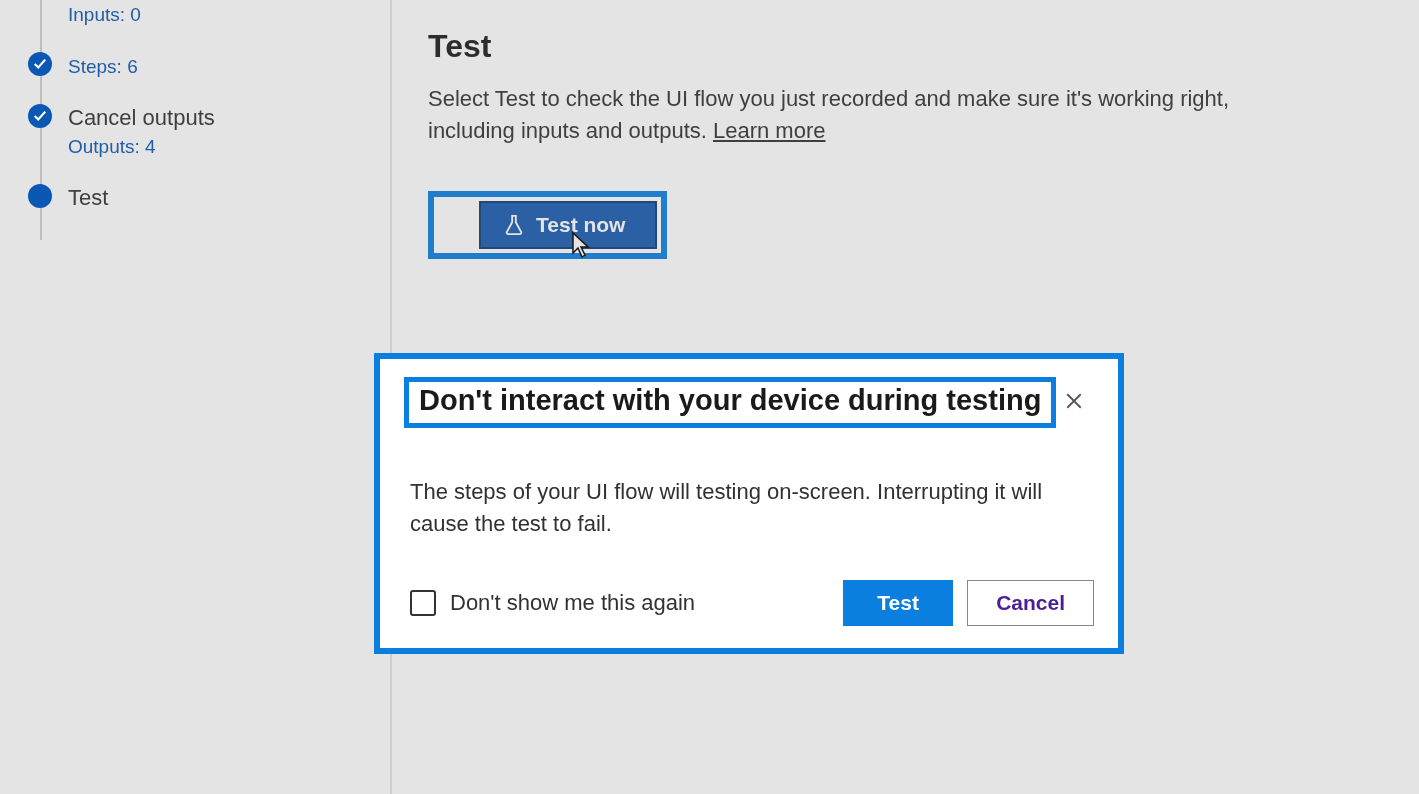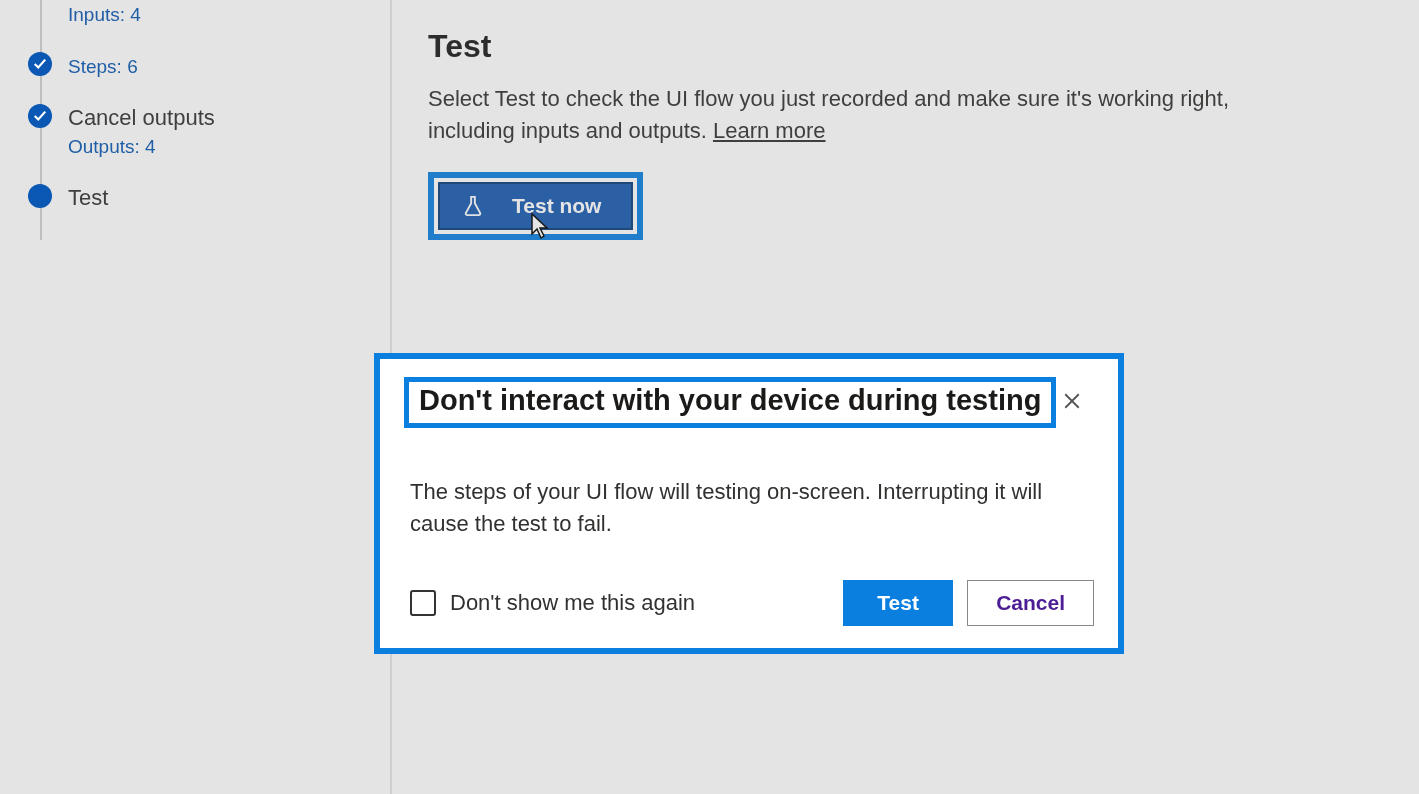--- a/index.html
+++ b/index.html
@@ -78,43 +78,44 @@
     font-size: 32px;
     font-weight: 600;
     color: #1b1a19;
     margin-bottom: 18px;
   }
   .main-desc {
     font-size: 22px;
     color: #323130;
     line-height: 32px;
     max-width: 820px;
-    margin-bottom: 25px;
+    margin-bottom: 44px;
   }
   .learn-more {
     color: #323130;
   }
 
   .testnow-outer {
     display: inline-block;
     border: 6px solid #0a7fe0;
     padding: 4px;
   }
   .testnow-btn {
     display: inline-flex;
     align-items: center;
-    gap: 28px;
+    gap: 11px;
     background: #1a5ab0;
     color: #fff;
     border: 2px solid #0a3d7a;
     font-size: 21px;
     font-weight: 600;
     padding: 10px 30px 10px 22px;
     cursor: pointer;
     position: relative;
+    margin-left: 41px;
   }
   .flask-icon { width: 22px; height: 22px; }
 
   
   .cursor-pointer {
     position: absolute;
     left: 90px;
     top: 28px;
     width: 20px;
     height: 28px;
@@ -135,20 +136,21 @@
     left: 374px;
     top: 353px;
     width: 750px;
     border: 6px solid #0a7fe0;
     background: #fff;
     padding: 18px 24px 22px 24px;
   }
   .modal-header {
     display: flex;
     align-items: flex-start;
+    justify-content: space-between;
   }
   .modal-title-box {
     border: 5px solid #0a7fe0;
     padding: 2px 10px 6px 10px;
     display: inline-block;
   }
   .modal-title {
     font-size: 29px;
     font-weight: 600;
     color: #1b1a19;
@@ -228,21 +230,21 @@
 <body>
 
 <div class="page">
 
   <div class="sidebar">
     <div class="step-line"></div>
 
     <div class="step" style="margin-top:0;">
       <div class="bullet" style="visibility:hidden;"></div>
       <div class="step-text">
-        <span class="step-sub">Inputs: 4</span>
+        <span class="step-sub">Inputs: 0</span>
       </div>
     </div>
 
     <div class="step">
       <div class="bullet done">
         <svg viewBox="0 0 16 16">
             <path d="M2 8 L6 12 L14 3" stroke="#fff" stroke-width="2.5" fill="none"></path>
           </svg>
       </div>
       <div class="step-text">

